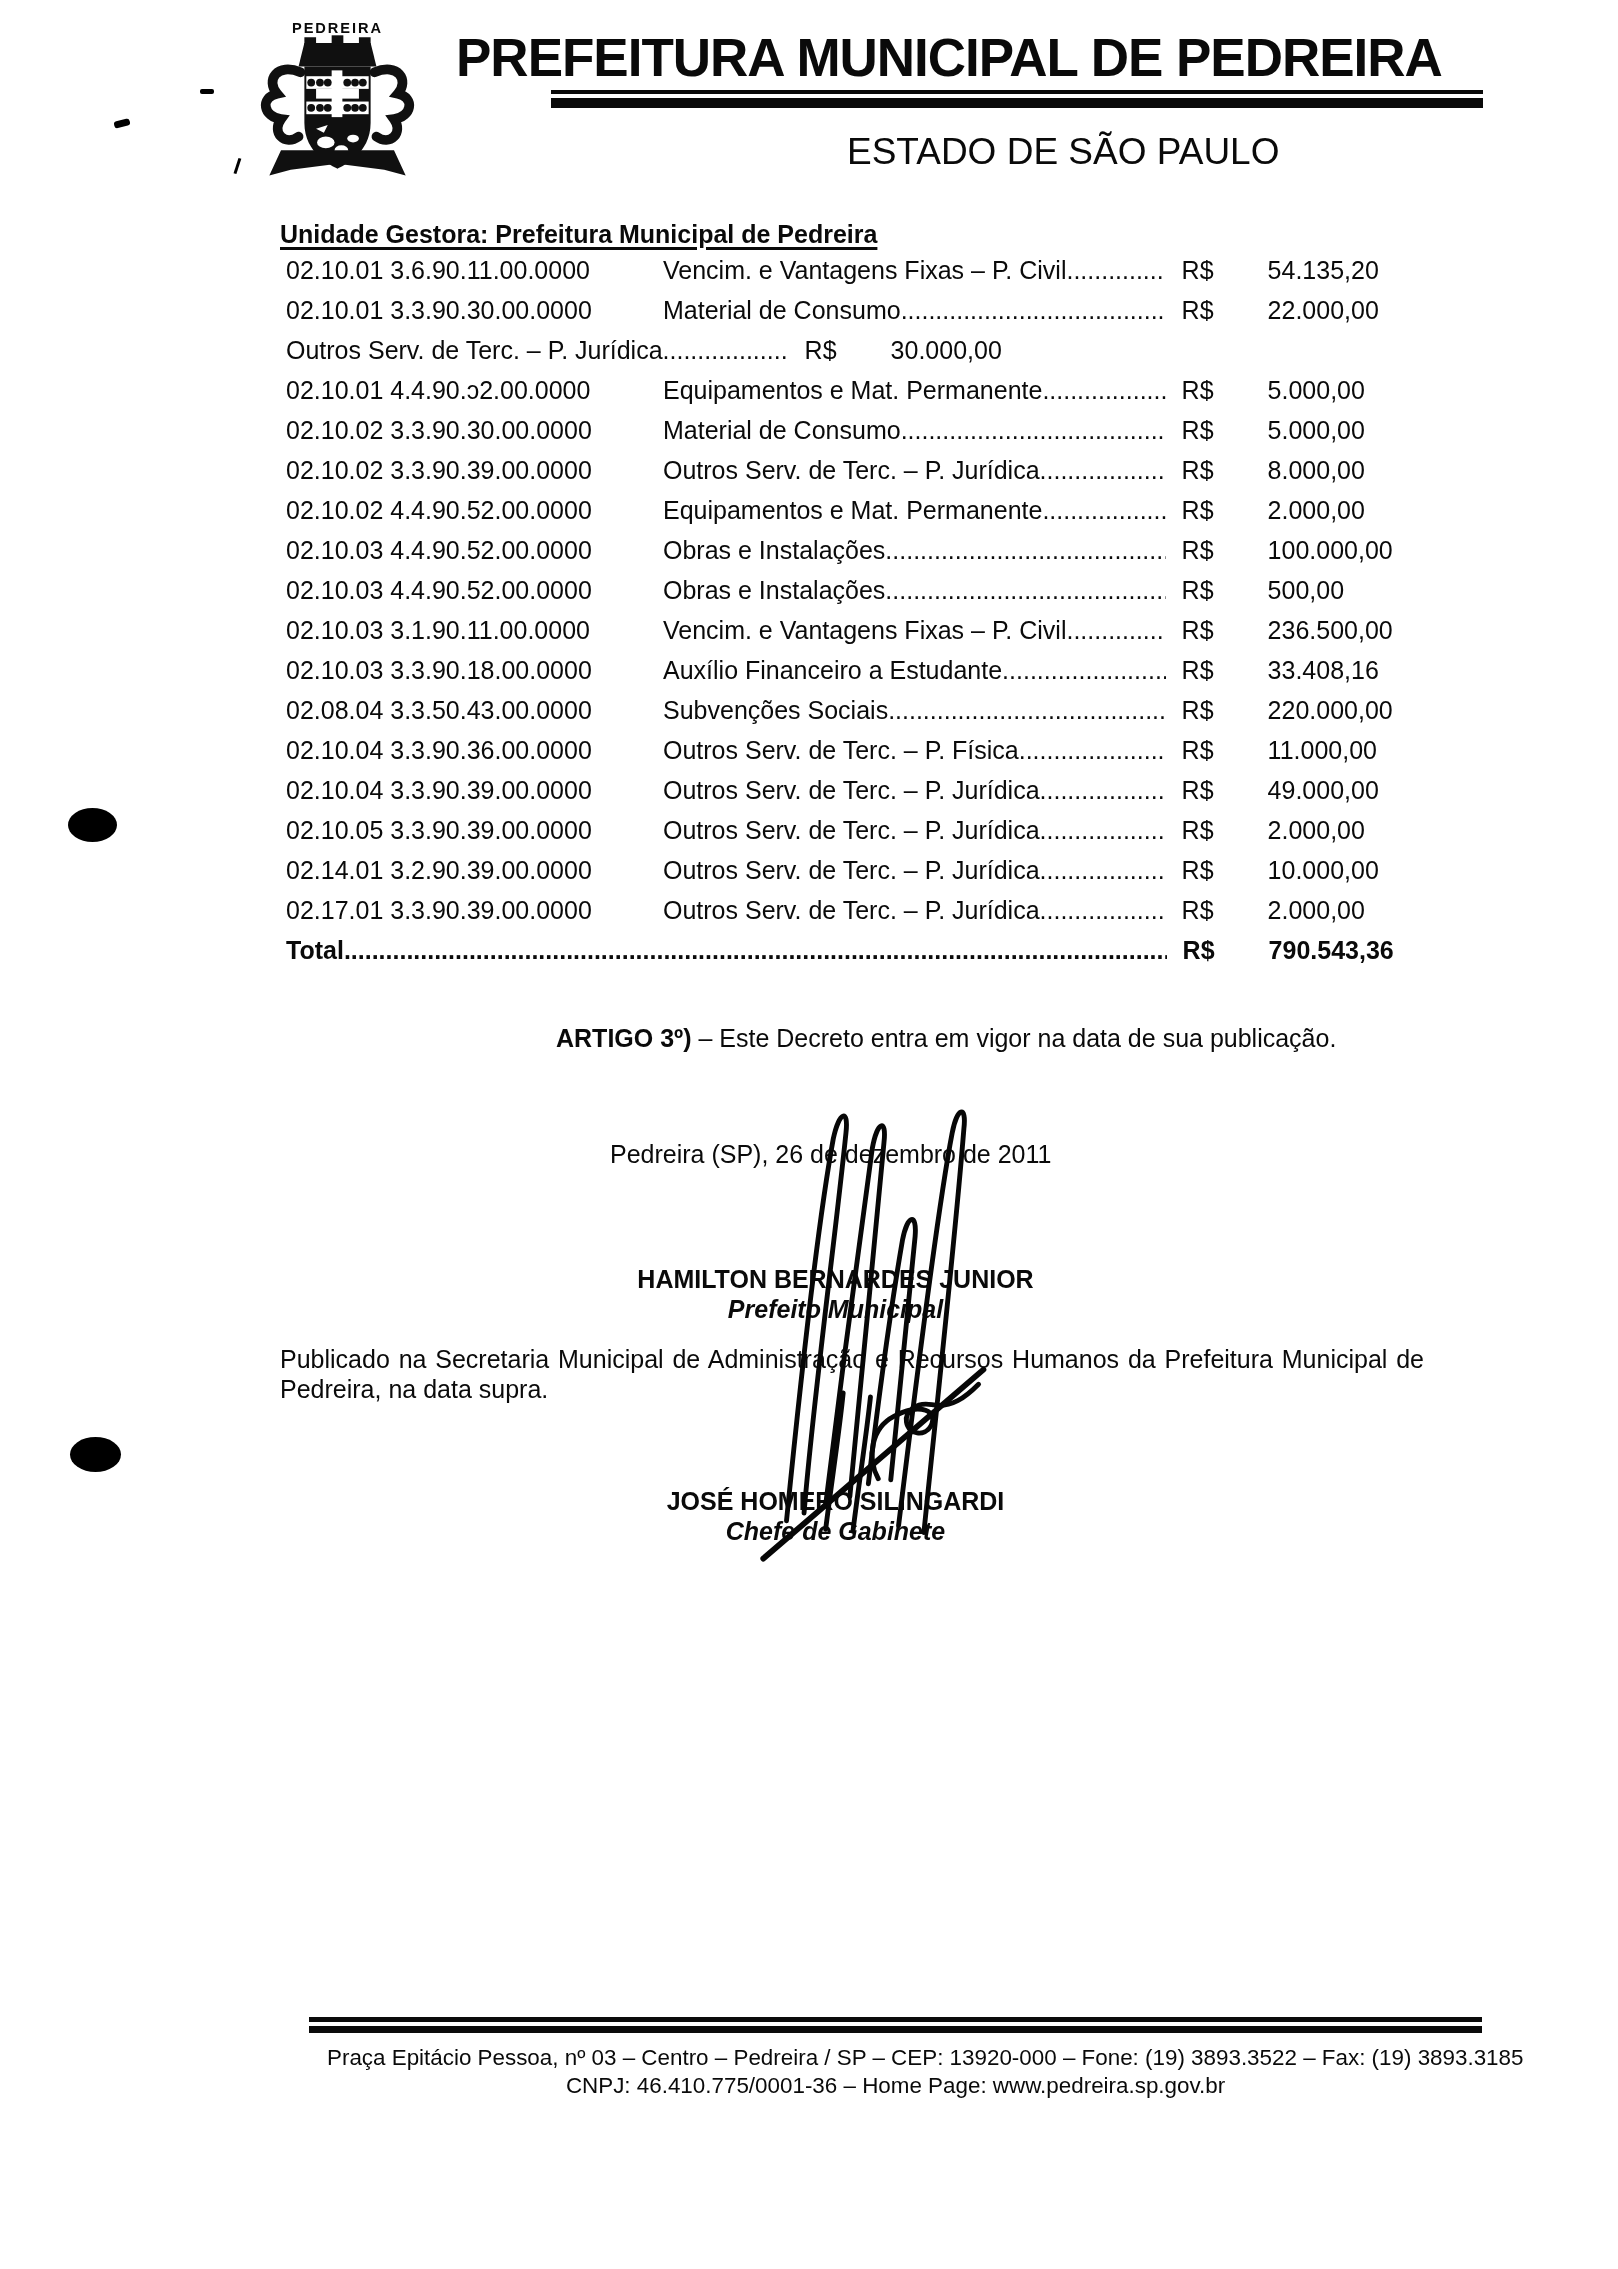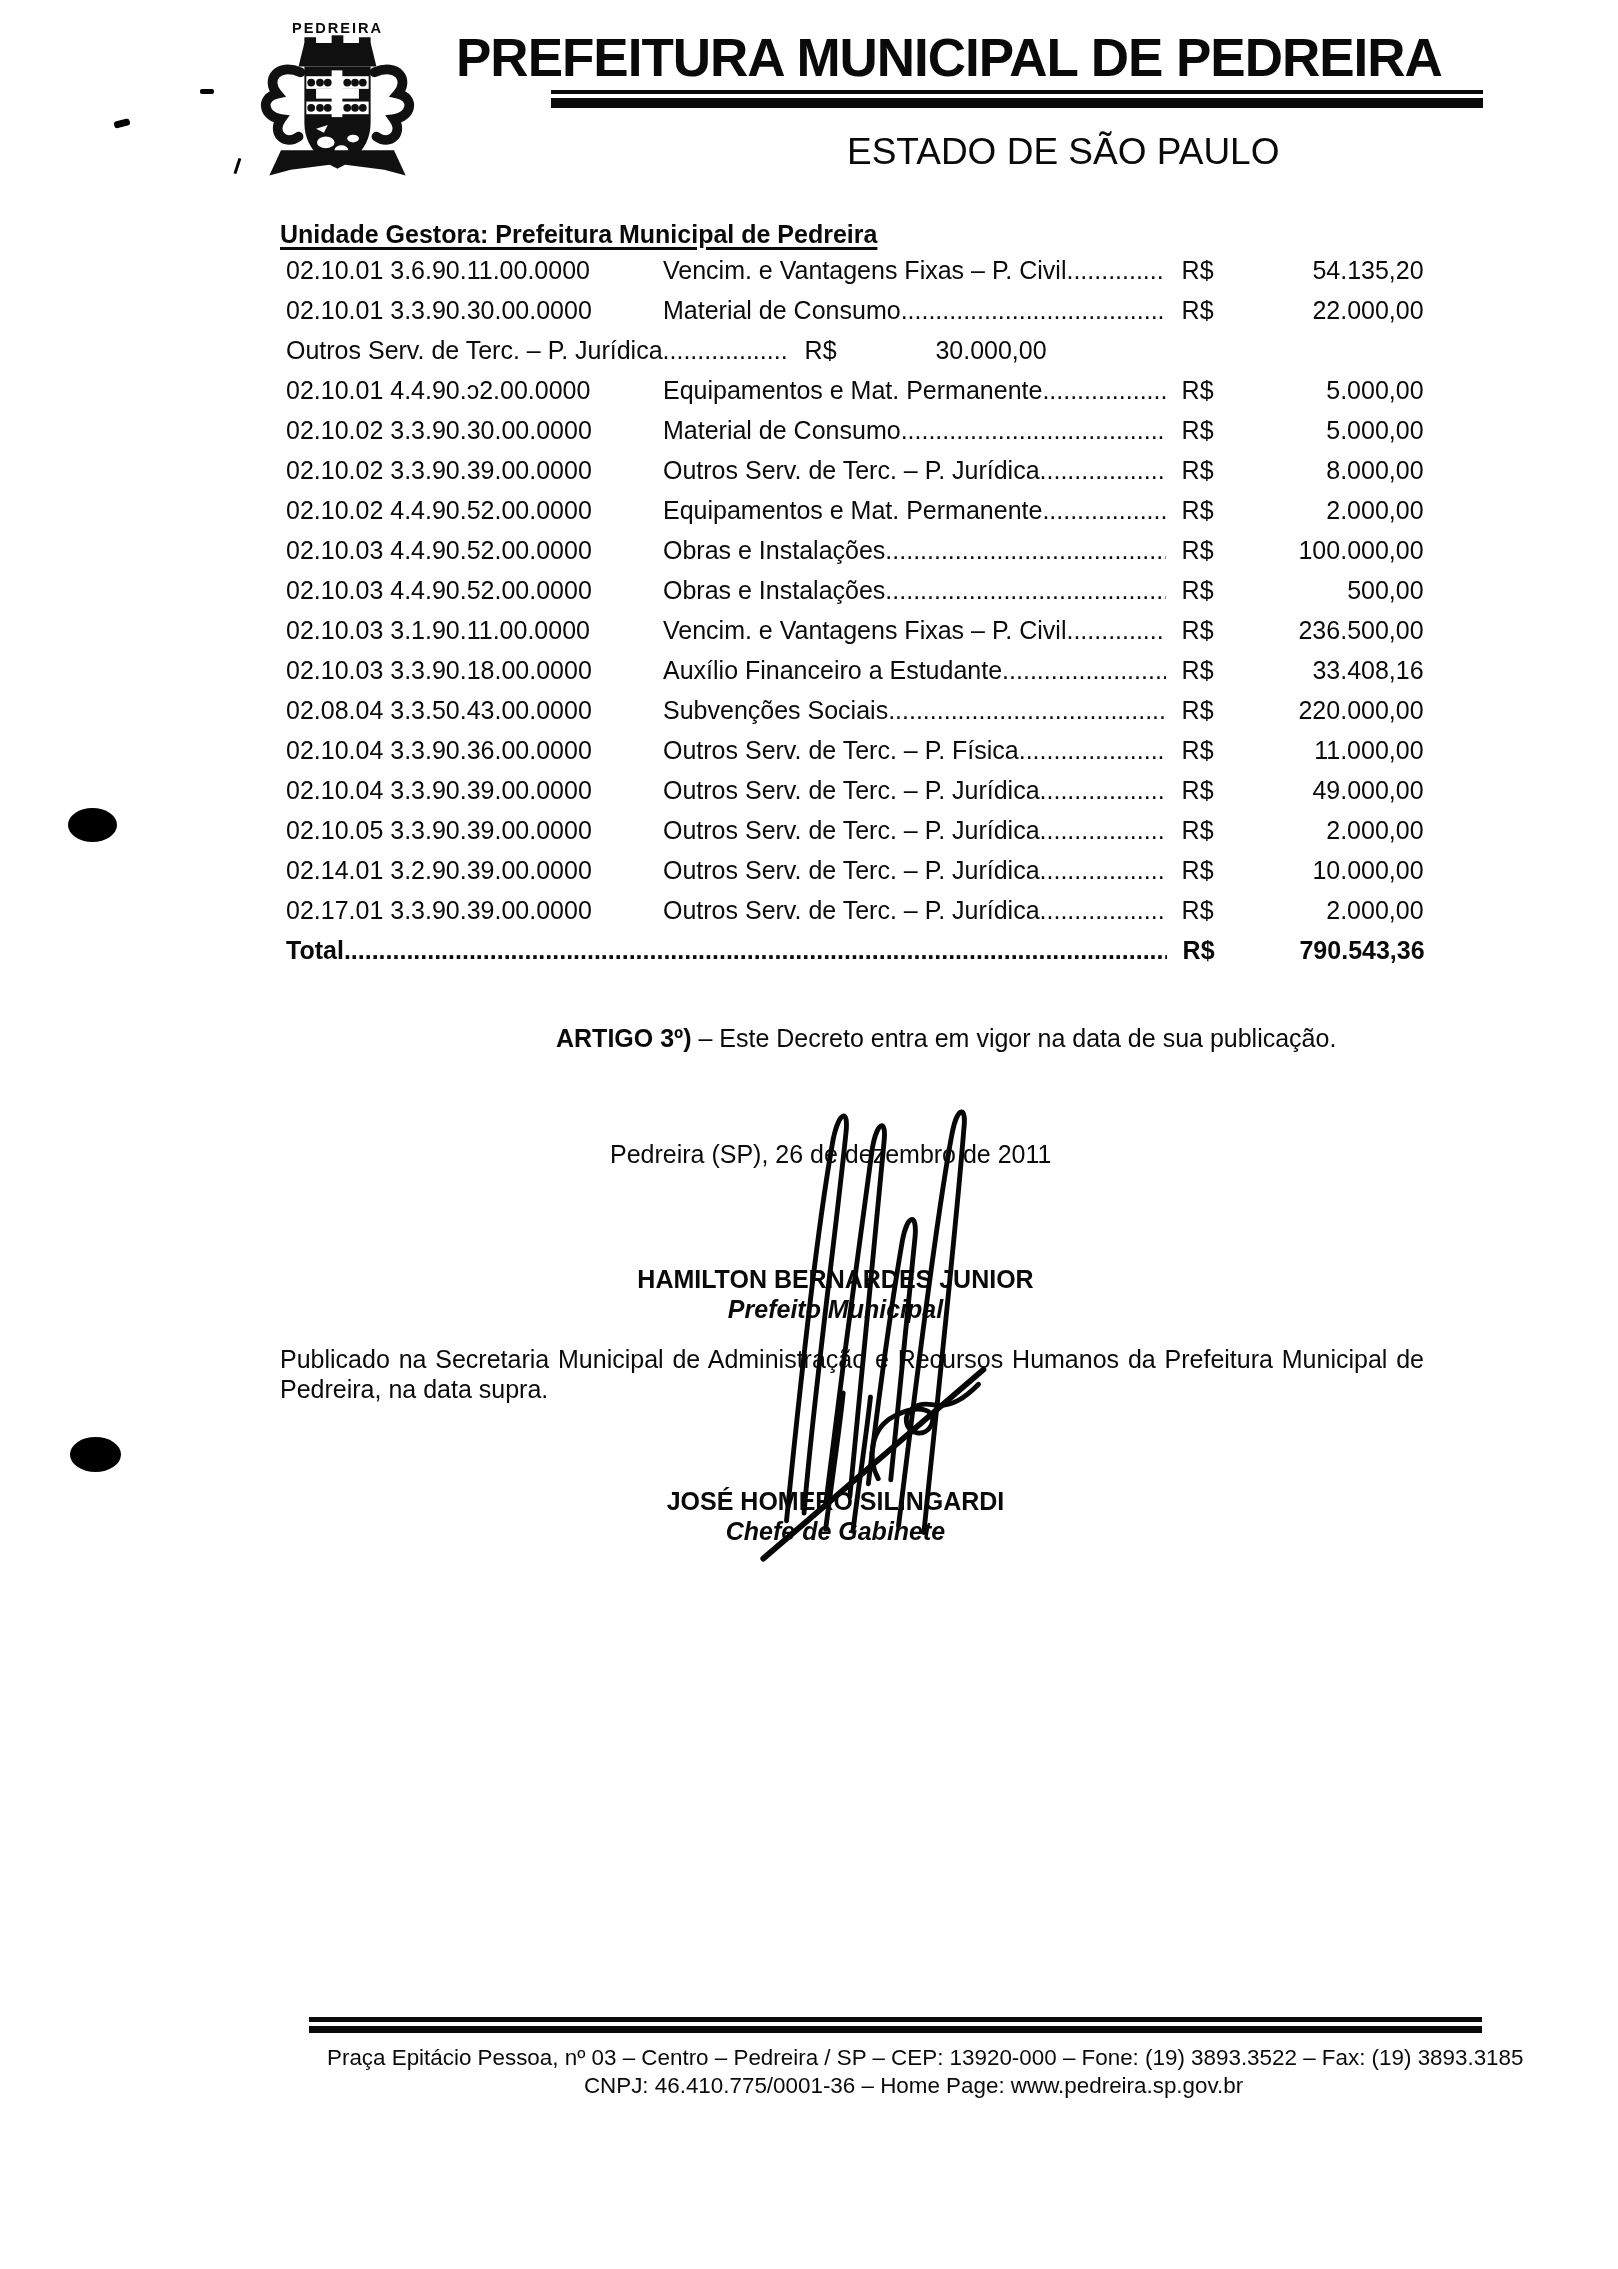--- a/index.html
+++ b/index.html
@@ -13,36 +13,36 @@
   .hrule-thin{left:551px;top:90px;width:932px;height:3.9px;background:#0a0a0a;}
   .hrule-thick{left:551px;top:98px;width:932px;height:9.8px;background:#0a0a0a;}
   .doc-subtitle{left:847px;top:131px;font-size:37px;white-space:nowrap;}
   
   .tbl-heading{left:280px;top:220px;font-size:25px;font-weight:bold;text-decoration:underline;text-decoration-thickness:2.9px;text-underline-offset:3.9px;white-space:nowrap;}
   .tbl{left:286px;top:250px;width:1138px;font-size:25px;}
   .t-row{display:flex;line-height:40px;height:40px;}
   .t-row .code{width:377px;flex:none;white-space:nowrap;}
   .t-row .desc{width:503px;flex:none;overflow:hidden;white-space:nowrap;}
   .t-row .cur{width:86px;flex:none;padding-left:15.6px;white-space:nowrap;}
-  .t-row .val{width:156px;flex:none;text-align:right;white-space:nowrap;}
+  .t-row .val{width:156px;flex:none;white-space:nowrap;}
   .t-row.total{font-weight:bold;}
   .t-row.total .merged{width:881px;flex:none;overflow:hidden;white-space:nowrap;}
   
   .artigo{left:556px;top:1024px;width:839px;font-size:25px;white-space:nowrap;}
   .artigo b{font-weight:bold;}
   .date-line{left:610px;top:1140px;font-size:25px;white-space:nowrap;}
   .signer1{left:582px;top:1264px;width:507px;text-align:center;font-size:25px;font-weight:bold;line-height:30px;}
   .signer-role{font-style:italic;}
   .published{left:280px;top:1344px;width:1144px;font-size:25px;line-height:30px;text-align:justify;}
   .signer2{left:582px;top:1486px;width:507px;text-align:center;font-size:25px;font-weight:bold;line-height:30px;}
   
   .frule-a{left:309px;top:2017px;width:1173px;height:4.9px;background:#0a0a0a;}
   .frule-b{left:309px;top:2026px;width:1173px;height:6.8px;background:#0a0a0a;}
   .footer-line1{left:327px;top:2045px;width:1173px;text-align:right;font-size:22.4px;white-space:nowrap;}
-  .footer-line2{left:327px;top:2073px;width:1173px;text-align:center;font-size:22.4px;white-space:nowrap;}
+  .footer-line2{left:309px;top:2073px;width:1173px;text-align:center;font-size:22.4px;white-space:nowrap;}
   
   .punch{background:#000;border-radius:50%;}
   .punch.p1{left:68px;top:808px;width:49px;height:34px;}
   .punch.p2{left:70px;top:1437px;width:51px;height:35px;}
   .mark1{left:114px;top:120px;width:15.6px;height:6.8px;background:#000;border-radius:2.9px;transform:rotate(-14deg);}
   .mark2{left:200px;top:89px;width:13.7px;height:4.9px;background:#000;border-radius:2px;}
   .mark3{left:236px;top:158px;width:2.9px;height:15.6px;background:#000;transform:rotate(18deg);}
   svg{display:block;}
 </style>
 </head>

